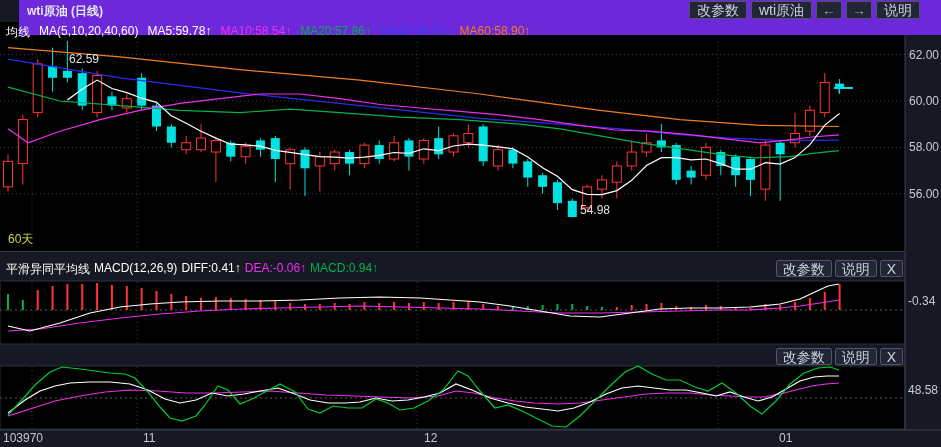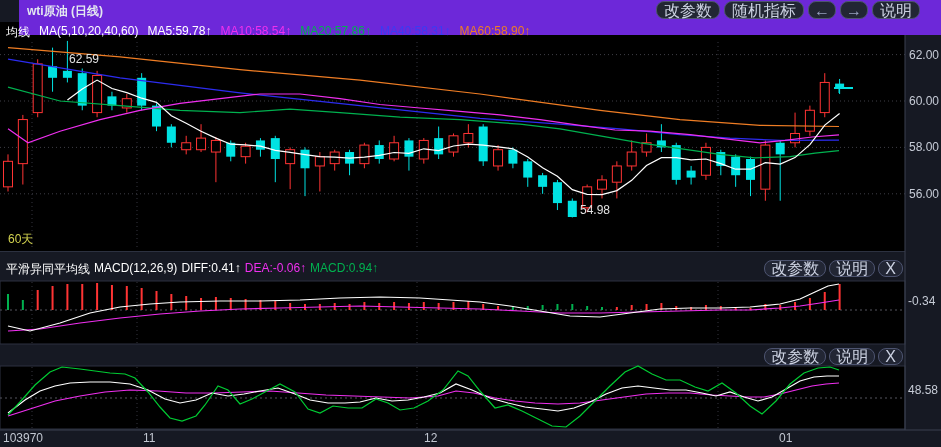--- a/index.html
+++ b/index.html
@@ -1,22 +1,22 @@
 <!DOCTYPE html>
 <html><head>
 <meta charset="utf-8">
 <style>
   html,body{margin:0;padding:0;background:#0d0f16;}
   .screen{position:relative;width:941px;height:447px;background:#161923;overflow:hidden;
           font-family:"Liberation Sans",sans-serif;font-size:12px;color:#ccd2e0;}
   .top-bar{position:absolute;left:0;top:0;width:941px;height:35px;background:#6d28d9;margin-left:19px;}
   .title{position:absolute;left:8px;top:0;line-height:22px;color:#e3e7f0;font-weight:bold;}
   .top-btns{position:absolute;right:40px;top:1px;display:flex;gap:4px;}
-  .btn{background:#222634;border:1px solid #4d5470;border-radius:8px;color:#ccd2e2;
-       font-size:16px;height:18px;line-height:17px;padding:0 7px;cursor:pointer;white-space:nowrap;}
+  .btn{background:#222634;border:1px solid #4d5470;border-radius:2px;color:#ccd2e2;
+       font-size:14px;height:18px;line-height:17px;padding:0 7px;cursor:pointer;white-space:nowrap;}
   .btn.arrow{padding:0 5px;font-weight:bold;color:#98a2c0;}
   .ma-bar{position:absolute;left:6px;top:24px;display:flex;gap:9px;white-space:nowrap;}
   .sec-head{position:absolute;left:6px;display:flex;gap:4px;white-space:nowrap;}
   .panel-btns{position:absolute;right:38px;display:flex;gap:3px;}
   .panel-btns .btn{height:17px;line-height:16px;padding:0 6px;}
   .c-w{color:#ffffff;} .c-mg{color:#ef2fef;} .c-gr{color:#00b14f;}
   .c-bl{color:#3b3bf2;} .c-or{color:#ef7d24;} .c-jgr{color:#00cc33;}
   .x-label{position:absolute;top:431px;color:#c2c7d1;}
   .xl0{left:3px;} .xl1{left:143px;text-align:center;} .xl2{left:424px;} .xl3{left:779px;}
   svg{position:absolute;left:0;top:0;font-family:"Liberation Sans",sans-serif;}
@@ -242,21 +242,21 @@
       <polyline points="8,415 20,402 35,385 50,372 62,367 80,369 95,371 110,373 125,374 135,378 148,392 160,407 170,418 182,421 196,416 205,405 218,386 228,390 240,404 252,399 265,392 280,384 295,392 308,409 320,413 333,406 348,408 362,408 376,399 388,403 400,410 414,408 428,401 443,390 458,371 468,376 480,391 495,408 508,405 522,411 538,419 552,426 566,427 580,416 595,401 610,386 625,372 638,366 652,374 666,380 680,380 695,387 708,391 722,383 736,393 750,406 762,414 776,401 790,384 804,373 818,368 830,367 839,370" fill="none" stroke="#00cc33" stroke-width="1.2"></polyline>
       <line x1="0" y1="251.5" x2="905" y2="251.5" stroke="#2c3140"></line>
       <line x1="905" y1="22" x2="905" y2="430" stroke="#3a4050"></line>
       <line x1="0" y1="430" x2="941" y2="430" stroke="#3a4050"></line>
     </svg>
 
   <div class="top-bar">
     <span class="title">wti原油 (日线)</span>
     <div class="top-btns">
       <button class="btn">改参数</button>
-      <button class="btn">随机指标</button>
+      <button class="btn">wti原油</button>
       <button class="btn arrow">←</button>
       <button class="btn arrow">→</button>
       <button class="btn">说明</button>
     </div>
   </div>
 
   <div class="ma-bar">
     <span class="c-w">均线</span>
     <span class="c-w">MA(5,10,20,40,60)</span>
     <span class="c-w">MA5:59.78↑</span>

